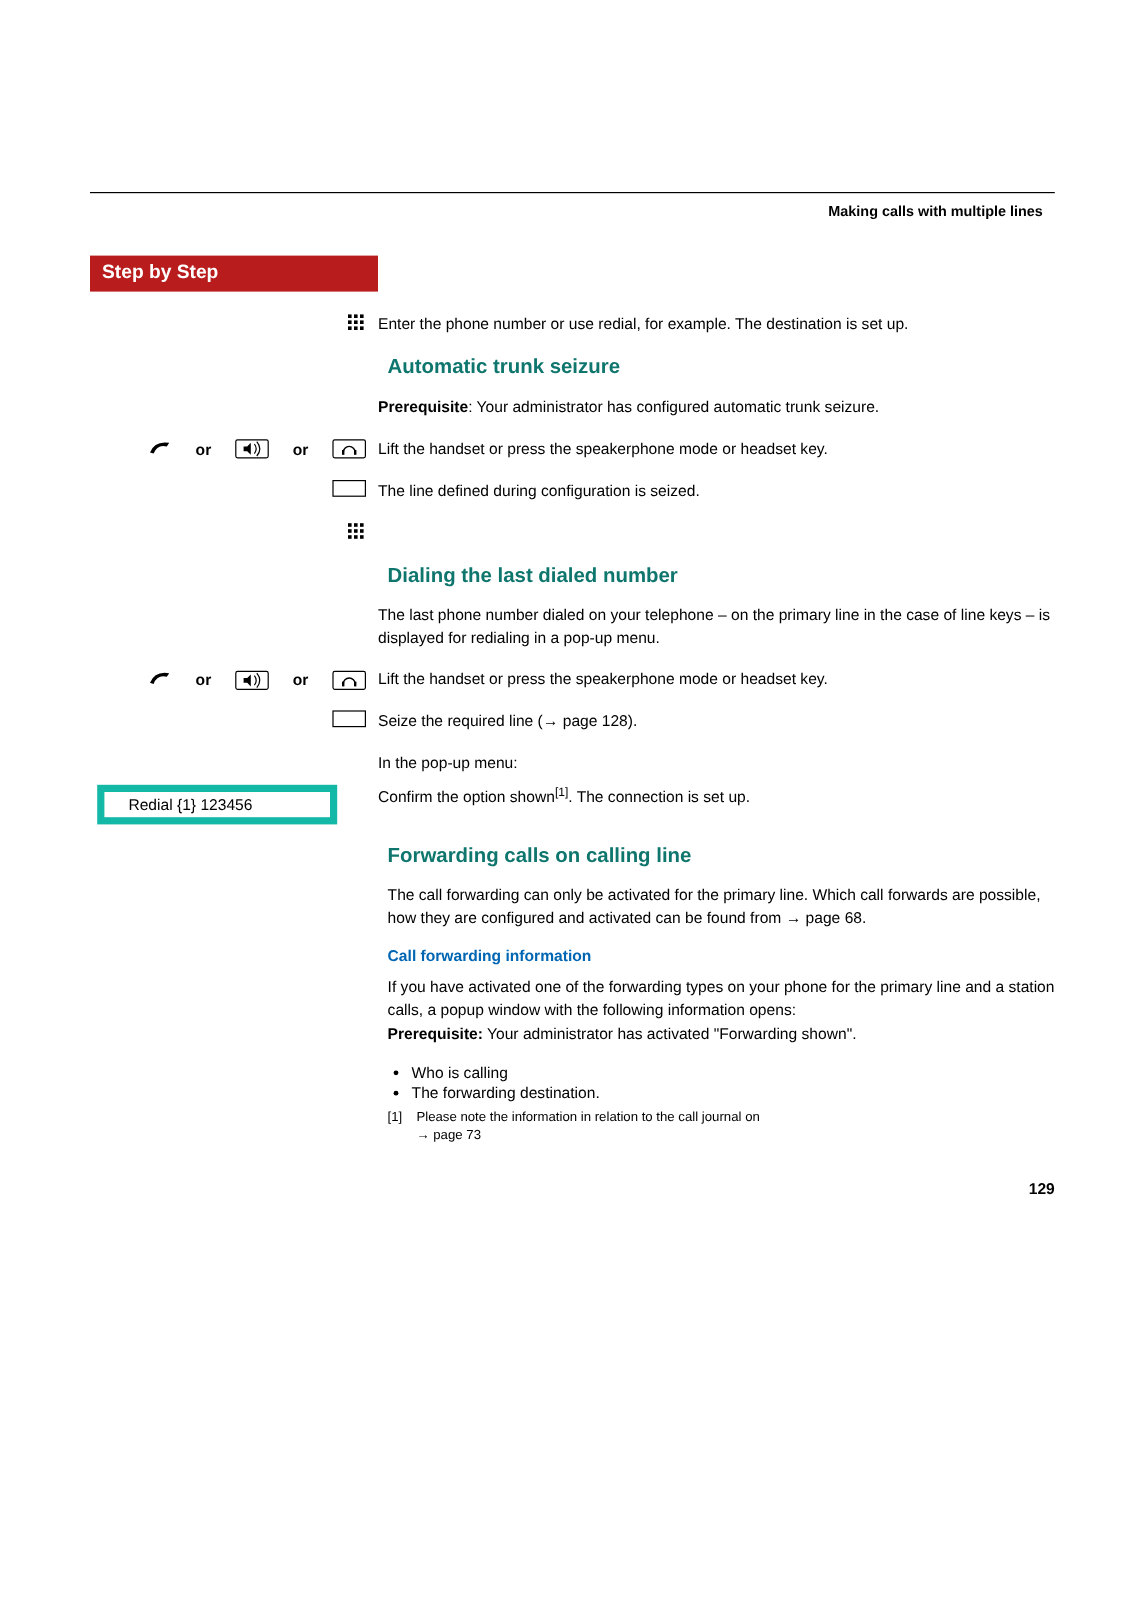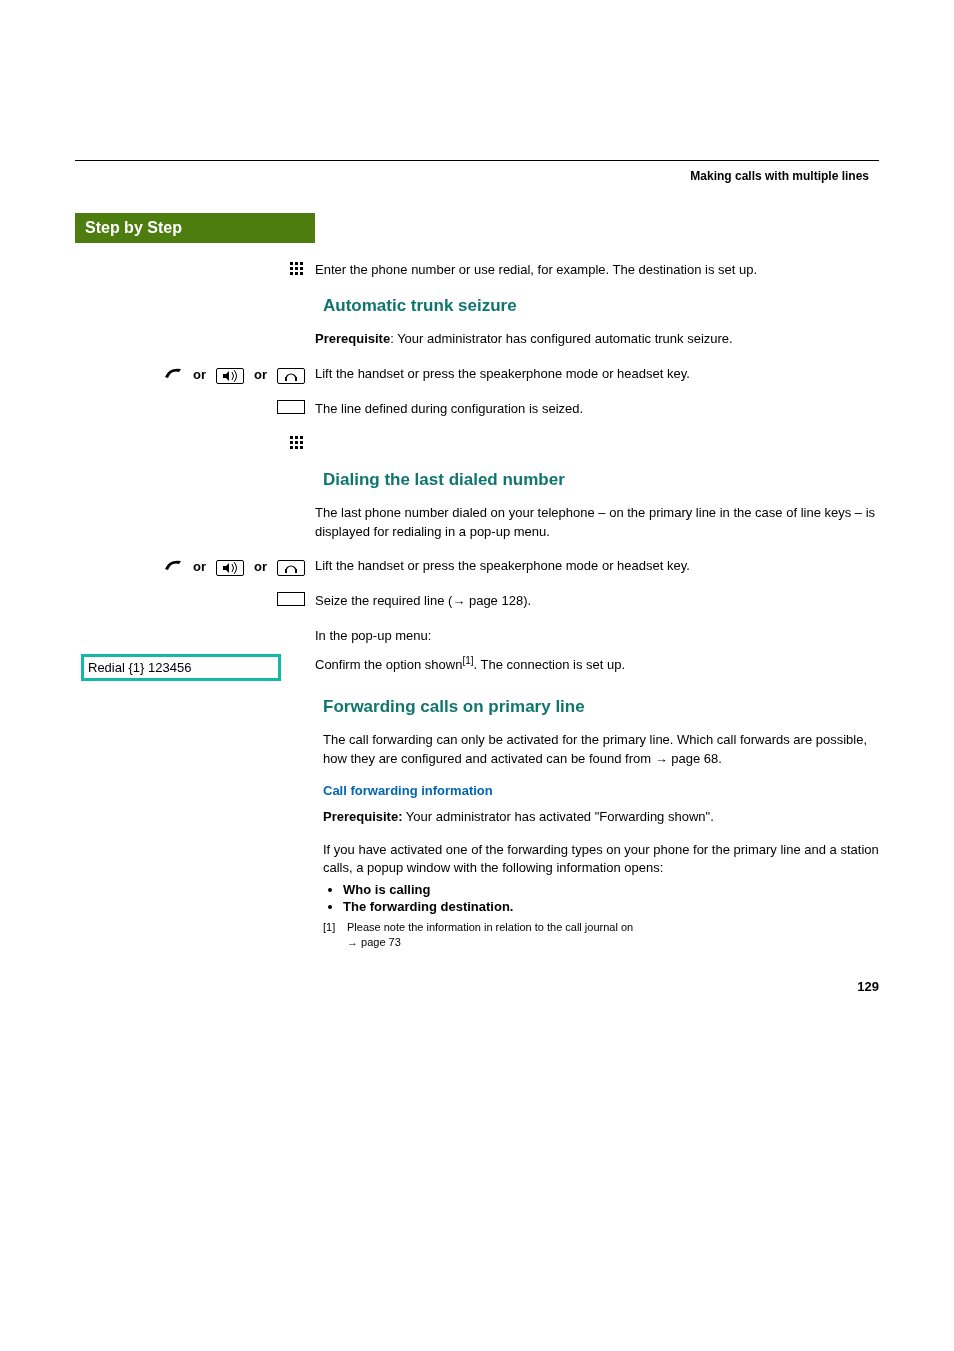--- a/index.html
+++ b/index.html
@@ -32,41 +32,41 @@
   }
   .left-col {
     width: 240px;
     flex-shrink: 0;
   }
   .right-col {
     flex: 1;
     padding-left: 8px;
   }
   .step-header {
-    background: #4d7c0f;
+    background: #b91c1c;
     color: #fff;
     font-weight: bold;
     font-size: 16px;
     padding: 6px 10px;
   }
   .row {
     display: flex;
     align-items: flex-start;
     margin-bottom: 16px;
   }
   .row .left-slot {
     width: 240px;
     flex-shrink: 0;
     text-align: right;
     padding-right: 10px;
     box-sizing: border-box;
     display: flex;
     justify-content: flex-end;
-    align-items: flex-end;
-    gap: 10px;
+    align-items: center;
+    gap: 20px;
   }
   .row .right-slot {
     flex: 1;
     line-height: 1.45;
   }
   h3.blue {
     color: #0f766e;
     font-size: 17px;
     font-weight: bold;
     margin: 12px 0 14px 0;
@@ -105,25 +105,24 @@
     font-weight: bold;
     font-size: 13px;
     align-self: center;
   }
   ul.bullets {
     margin: 4px 0 0 0;
     padding-left: 20px;
   }
   ul.bullets li {
     margin-bottom: 2px;
-    font-weight: bold;
   }
   .option-box {
-    border: 3px solid #14b8a6;
-    padding: 3px 4px;
+    border: 6px solid #14b8a6;
+    padding: 3px 20px;
     font-size: 13px;
     display: inline-block;
     width: 200px;
     text-align: left;
     box-sizing: border-box;
   }
   .arrow {
     font-family: Arial, sans-serif;
     font-weight: bold;
   }
@@ -303,33 +302,33 @@
 
   <div class="row">
     <div class="left-slot" style="justify-content:flex-start; padding-left:6px;">
       <span class="option-box">Redial {1} 123456</span>
     </div>
     <div class="right-slot">
       <span>Confirm the option shown</span><sup>[1]</sup><span>. The connection is set up.</span>
     </div>
   </div>
 
-  <h3 class="blue" style="margin-left:248px">Forwarding calls on primary line</h3>
+  <h3 class="blue" style="margin-left:248px">Forwarding calls on calling line</h3>
 
   <div class="para" style="margin-left:248px">
     <span>The call forwarding can only be activated for the primary line. Which call forwards are possible, how they are configured and activated can be found from </span><span class="arrow">→</span><span> page 68.</span>
   </div>
 
   <h4 class="bluesmall" style="margin-left:248px">Call forwarding information</h4>
 
+  <div class="para" style="margin-left:248px; margin-bottom:2px">If you have activated one of the forwarding types on your phone for the primary line and a station calls, a popup window with the following information opens:</div>
+
   <div class="para" style="margin-left:248px">
     <span class="prereq">Prerequisite:</span><span> Your administrator has activated "Forwarding shown".</span>
   </div>
-
-  <div class="para" style="margin-left:248px; margin-bottom:2px">If you have activated one of the forwarding types on your phone for the primary line and a station calls, a popup window with the following information opens:</div>
   <ul class="bullets" style="margin-left:248px">
     <li>Who is calling</li>
     <li>The forwarding destination.</li>
   </ul>
 
   <div class="footnote" style="margin-left:248px">
     <div class="fn-num">[1]</div>
     <div>
       <span>Please note the information in relation to the call journal on </span><br>
       <span class="arrow">→</span><span> page 73</span>

